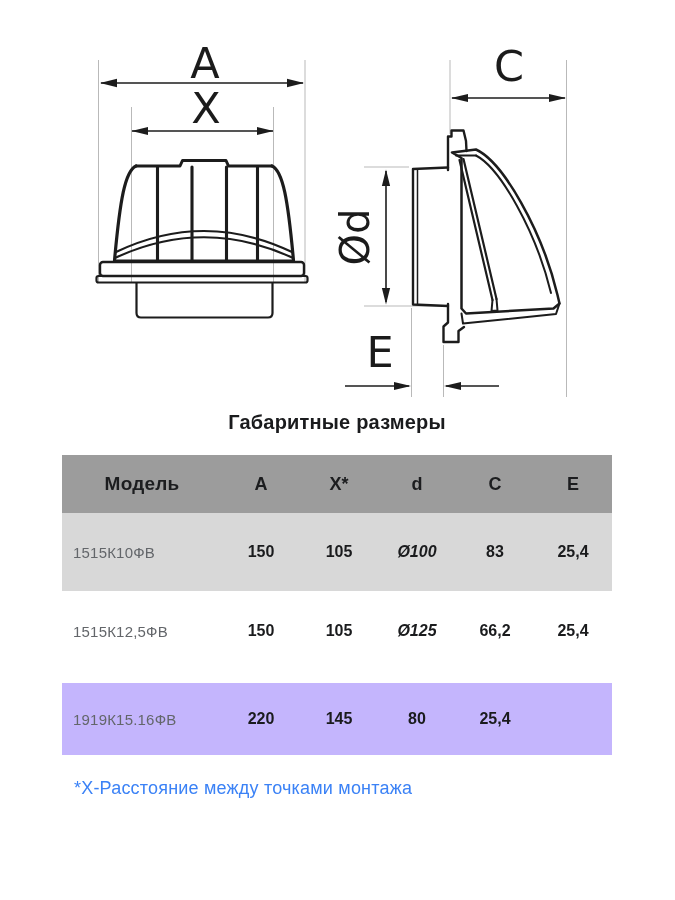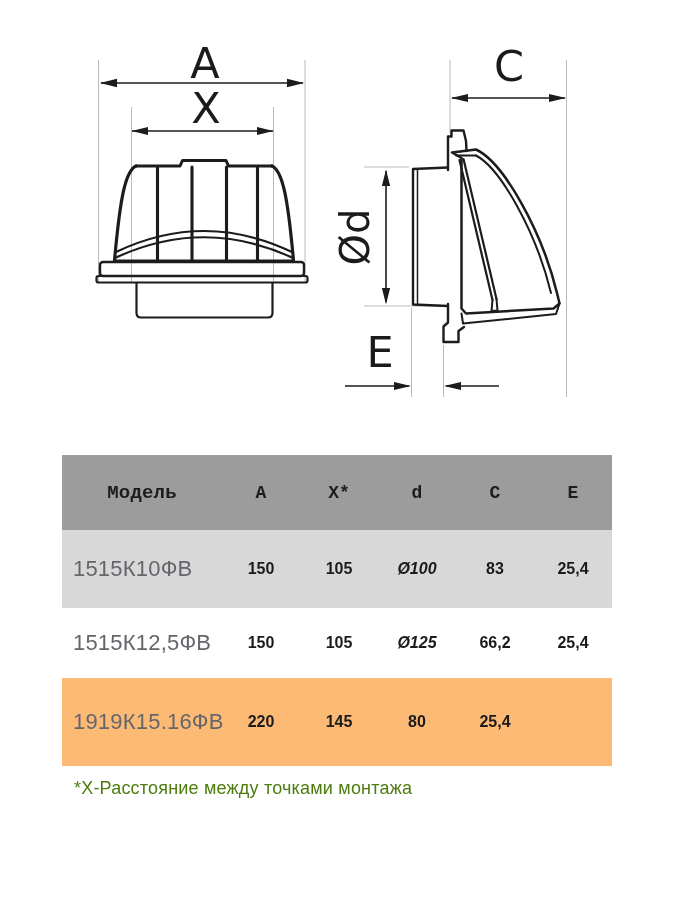--- a/index.html
+++ b/index.html
@@ -8,35 +8,35 @@
     font-family:"Liberation Sans",sans-serif;
   }
   .drawing{position:absolute;left:0;top:0;}
   .dim-label{font-family:"DejaVu Sans",sans-serif;fill:#1b1b1b;}
   .title{
     position:absolute;top:411px;left:62px;width:550px;margin:0;
     text-align:center;font-size:20px;font-weight:700;color:#1a1b1d;letter-spacing:.2px;
   }
   .dim-table{position:absolute;top:455px;left:62px;width:550px;}
   .t-row{display:grid;grid-template-columns:160px 78px 78px 78px 78px 78px;align-items:center;}
-  .t-head{height:75px;background:#9c9c9c;font-family:Liberation Mono, monospace;}
+  .t-head{height:58px;background:#9c9c9c;}
   .t-head .cell{font-size:18px;font-weight:700;color:#1c1d1f;}
   .t-head .c-model{text-align:center;padding-left:0;font-size:19px;font-weight:700;color:#1c1d1f;}
   .r1{height:78px;background:#d8d8d8;}
-  .r2{height:70px;background:#ffffff;}
-  .r3{height:88px;background:#fdba74;}
+  .r2{height:80px;background:#ffffff;}
+  .r3{height:72px;background:#c4b5fd;margin-top:12px;}
   .cell{text-align:center;font-size:16px;font-weight:700;color:#1a1b1d;}
   .c-model{
-    text-align:left;padding-left:11px;font-weight:400;color:#63666a;font-size:22px;
+    text-align:left;padding-left:11px;font-weight:400;color:#63666a;font-size:15px;
     letter-spacing:.2px;white-space:nowrap;
   }
   .c-d .wrap{display:inline-block;max-width:56px;line-height:1.3;font-style:italic;}
   .footnote{
     position:absolute;top:778px;left:74px;margin:0;
-    font-size:18px;font-weight:400;color:#4d7c0f;letter-spacing:.2px;
+    font-size:18px;font-weight:400;color:#3b82f6;letter-spacing:.2px;
   }
 </style>
 </head>
 <body>
 
 <div class="page">
 
   <svg class="drawing" width="675" height="402" viewBox="0 0 675 402" xmlns="http://www.w3.org/2000/svg">
 
     <g stroke="#b9b9b9" stroke-width="1" fill="none">
@@ -115,20 +115,21 @@
       </g>
     </g>
 
     <text class="dim-label" x="205" y="78" font-size="43" text-anchor="middle">A</text>
     <text class="dim-label" x="206" y="123" font-size="43" text-anchor="middle">X</text>
     <text class="dim-label" x="509" y="81" font-size="43" text-anchor="middle">C</text>
     <text class="dim-label" x="355" y="237" font-size="40" text-anchor="middle" dominant-baseline="central" transform="rotate(-90 355 237)">Ød</text>
     <text class="dim-label" x="380" y="367" font-size="43" text-anchor="middle">E</text>
   </svg>
 
+  <h2 class="title">Габаритные размеры</h2>
 
   <div class="dim-table">
     <div class="t-row t-head">
       <div class="cell c-model">Модель</div>
       <div class="cell">A</div>
       <div class="cell">X*</div>
       <div class="cell">d</div>
       <div class="cell">C</div>
       <div class="cell">E</div>
     </div>

